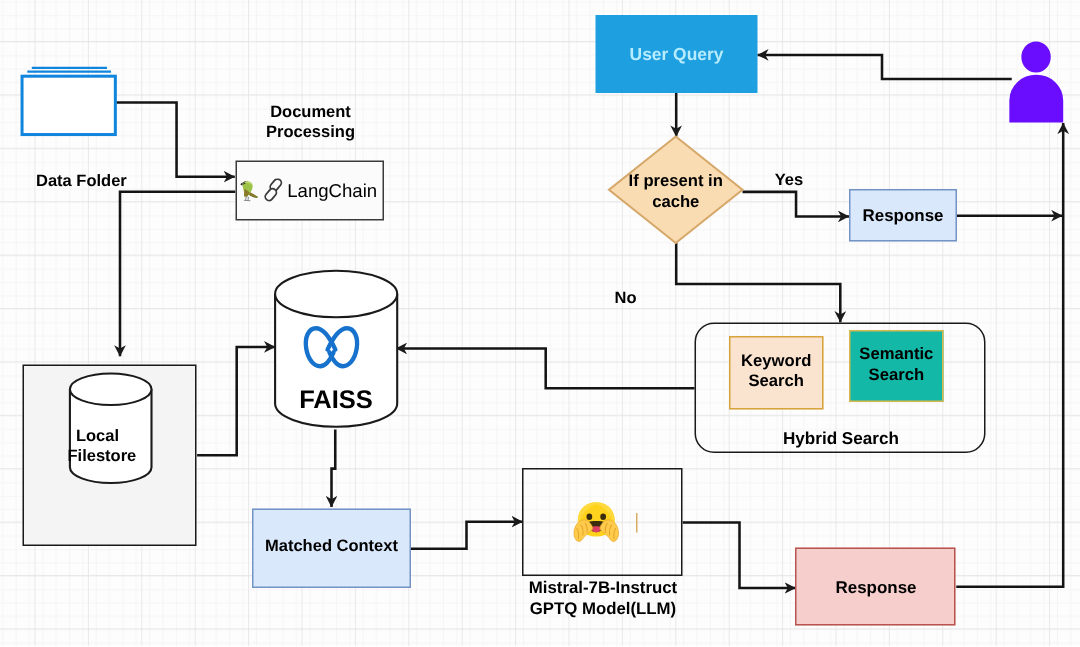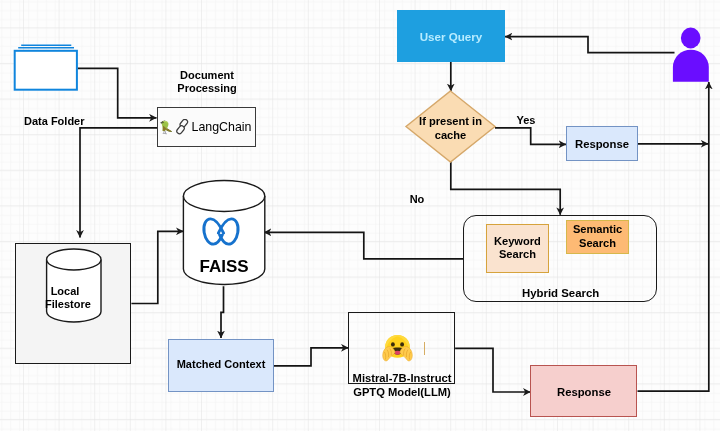--- a/index.html
+++ b/index.html
@@ -184,21 +184,21 @@
                  C33.7 18.2 30.0 15.4 26.4 16.0 C24.4 16.4 22.8 18.1 21.6 20.2 Z"></path>
       </g>
       <g fill="none" stroke="#e4a229" stroke-width="0.8" stroke-linecap="round">
         <path d="M33.1 22.6 C31.9 24.6 31.5 27.5 32.0 30.6"></path>
         <path d="M30.0 19.9 C28.6 21.8 28.0 24.8 28.5 27.9"></path>
         <path d="M26.7 18.6 C25.4 20.4 24.8 23.0 25.2 25.6"></path>
       </g>
     </svg>
     <span style="position:absolute;left:74.7px;top:29.5px;width:1.1px;height:12.4px;background:#cf9f49;opacity:0.85;"></span>
   </div>
-  <div class="lbl" style="left:340px;top:372px;width:124px;font-size:11.2px;line-height:13.6px;">Mistral-7B-Instruct
+  <div class="lbl" style="left:340px;top:386px;width:124px;font-size:11.2px;line-height:13.6px;">Mistral-7B-Instruct
 GPTQ Model(LLM)</div>
 
   <div class="node" style="left:397px;top:10px;width:107.5px;height:52px;background:#1e9fe0;">
   </div>
   <div class="lbl" style="left:399px;top:30px;width:104px;font-size:11.6px;line-height:13px;color:#b7ecff;">User Query</div>
 
   <svg class="layer" width="720" height="431" viewBox="0 0 720 431">
     <path d="M450.5 91 L495 126.5 L450.5 162 L406 126.5 Z" fill="#fadcb3" stroke="#d6a86a" stroke-width="1.4"></path>
   </svg>
   <div class="lbl" style="left:404px;top:114px;width:93px;font-size:11.1px;line-height:14.4px;">If present in
@@ -214,21 +214,21 @@
   <div class="node" style="left:463px;top:214.8px;width:193.5px;height:87.5px;border:1.6px solid #1a1a1a;
               border-radius:13px;background:transparent;">
   </div>
   <div class="lbl" style="left:522px;top:286.9px;width:72px;font-size:11.4px;line-height:13px;">Hybrid Search</div>
 
   <div class="node" style="left:486px;top:223.8px;width:62.9px;height:48.9px;border:1.3px solid #d6a33c;background:#fae3cf;">
     <span style="font-size:11.1px;line-height:13.6px;white-space:pre;">Keyword
 Search</span>
   </div>
 
-  <div class="node" style="left:566.4px;top:219.8px;width:62.3px;height:34px;border:1.3px solid #d6b84c;background:#fdba74;">
+  <div class="node" style="left:566.4px;top:219.8px;width:62.3px;height:48px;border:1.3px solid #d6b84c;background:#14b8a6;">
     <span style="font-size:11.1px;line-height:13.6px;white-space:pre;">Semantic
 Search</span>
   </div>
 
   <div class="node" style="left:530.4px;top:364.8px;width:107px;height:52.7px;border:1.4px solid #b85450;background:#f6cfcd;">
   </div>
   <div class="lbl" style="left:533px;top:386.3px;width:102px;font-size:11.3px;line-height:13px;">Response</div>
 
   <svg class="layer" width="720" height="431" viewBox="0 0 720 431">
     <g fill="#6a0dff">

